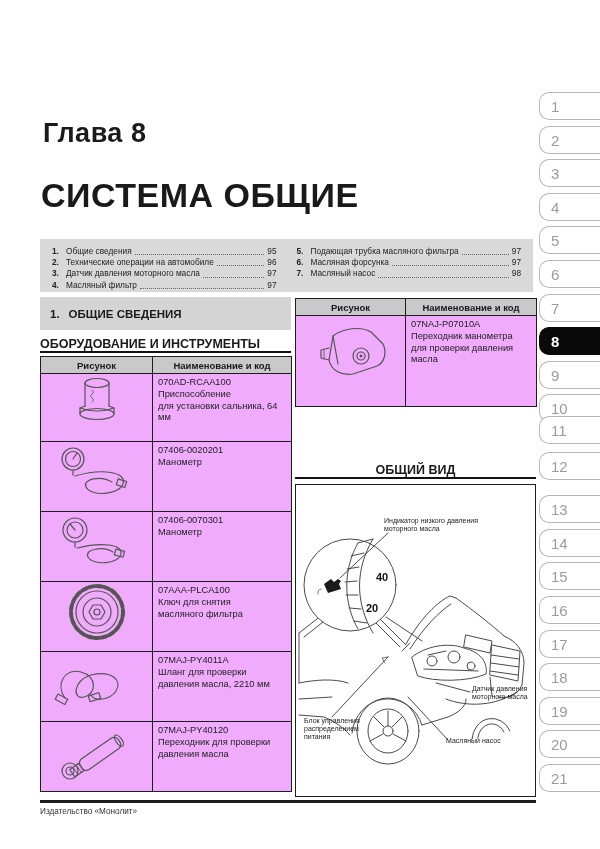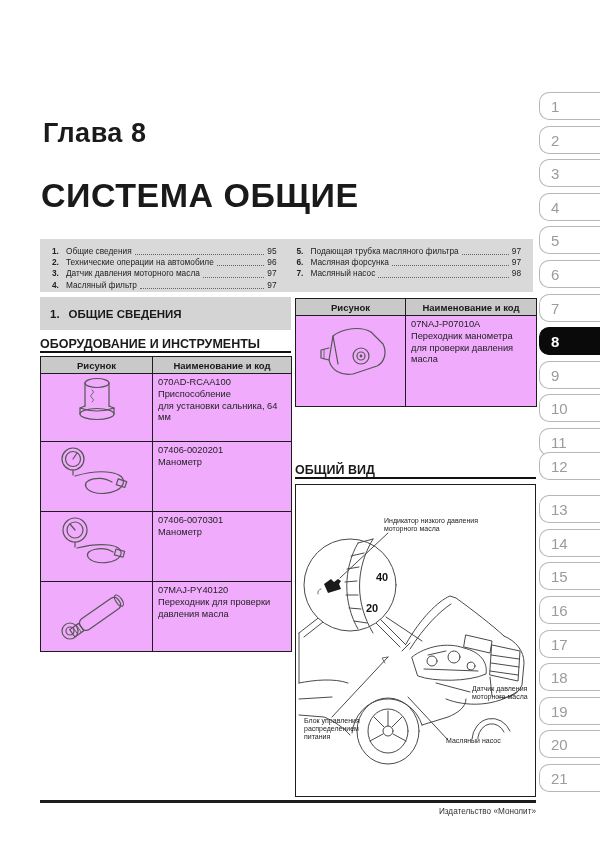--- a/index.html
+++ b/index.html
@@ -25,21 +25,21 @@
   .toc-page { flex:none; }
 
   
   .section-bar { left:40px; top:297px; width:251px; height:33px; background:#d4d4d4;
                  display:flex; align-items:center; padding-left:10px;
                  font-size:11.5px; font-weight:bold; }
   .section-bar .num { margin-right:9px; }
 
   .rule-head { font-size:12.5px; font-weight:bold; border-bottom:2.5px solid #111; padding-bottom:0; }
   .equip-head { left:40px; top:337px; width:251px; }
-  .view-head  { left:295px; top:463px; width:241px; }
+  .view-head  { left:295px; top:463px; width:241px;text-align:center; }
 
   
   table.tools { border-collapse:collapse; table-layout:fixed; background:#f0abfc; }
   table.tools, table.tools td, table.tools th { border:1.6px solid #1d1d1d; }
   table.tools th { background:#c9c9c9; font-size:9.5px; font-weight:bold; height:17px; text-align:center; }
   table.tools td { vertical-align:top; }
   td.fig { text-align:center; vertical-align:middle; }
   td.nm  { padding:3px 5px; font-size:9.3px; line-height:11.8px; color:#222; }
   .desc  { white-space:pre-line; }
   .left-table  { left:40px;  top:356px; width:251px; }
@@ -58,21 +58,21 @@
   .diagram-box svg { position:absolute; left:0; top:0; }
   .dlabel { position:absolute; font-size:7px; line-height:8.2px; color:#222; white-space:pre-line; z-index:2; }
   .lab-indicator { left:88px;  top:32px;  }
   .lab-sensor    { left:176px; top:200px; }
   .lab-power     { left:8px;   top:232px; }
   .lab-pump      { left:150px; top:252px; }
   .gauge-num { font:bold 11px "Liberation Sans",sans-serif; fill:#111; }
 
   
   .footer-rule { left:40px; top:800px; width:496px; height:3px; background:#1c1c1c; }
-  .footer-text { left:40px; top:807px; width:496px; text-align:right; font-size:8.2px; color:#333; }
+  .footer-text { left:40px; top:807px; width:496px; font-size:8.2px; color:#333; }
 
   
   .tab { position:absolute; left:539px; width:61px; height:28px;
          border:1.6px solid #b7b7b7; border-right:none; border-radius:10px 0 0 10px;
          background:#fff; color:#9b9b9b; font-size:15px;
          display:flex; align-items:center; padding-left:11px; }
   .tab.active { background:#0a0a0a; border-color:#0a0a0a; color:#fff; font-weight:bold; }
 </style>
 </head>
 <body>
@@ -186,20 +186,48 @@
           <circle cx="24" cy="18" r="12"></circle>
               <circle cx="24" cy="18" r="8"></circle>
           <line x1="24" y1="18" x2="19" y2="12"></line>
           <line x1="24" y1="30" x2="24" y2="35"></line>
           <path d="M26 36 C50 30 72 32 70 42 C68 52 42 54 37 45 C33 37 52 34 62 40"></path>
           <rect x="64" y="38" width="9" height="6" transform="rotate(15 68 41)"></rect>
         </svg></span></td>
       <td class="nm">
           <div class="code">07406-0070301</div>
           <div class="desc">Манометр</div>
+        </td>
+    </tr>
+    <tr>
+      <td class="fig"><span class="tool-svg">
+        <svg width="80" height="60" viewBox="0 0 80 60" class="line-art">
+          <circle cx="40" cy="30" r="26" stroke-width="4" stroke-dasharray="5 2.6"></circle>
+          <circle cx="40" cy="30" r="21"></circle>
+          <circle cx="40" cy="30" r="14"></circle>
+          <polygon points="48,30 44,37 36,37 32,30 36,23 44,23"></polygon>
+          <circle cx="40" cy="30" r="3"></circle>
+        </svg></span></td>
+      <td class="nm">
+          <div class="code">07AAA-PLCA100</div>
+          <div class="desc">Ключ для снятия
+масляного фильтра</div>
+        </td>
+    </tr>
+    <tr>
+      <td class="fig"><span class="tool-svg">
+        <svg width="92" height="58" viewBox="0 0 92 58" class="line-art">
+          <path d="M14 46 C4 32 14 16 30 20 C46 24 46 42 33 45 C21 48 22 28 40 23 C60 18 72 28 65 39 C59 48 44 50 40 43"></path>
+          <rect x="5" y="44" width="11" height="6" transform="rotate(28 10 47)"></rect>
+          <rect x="38" y="42" width="11" height="6" transform="rotate(-18 44 45)"></rect>
+        </svg></span></td>
+      <td class="nm">
+          <div class="code">07MAJ-PY4011A</div>
+          <div class="desc">Шланг для проверки
+давления масла, 2210 мм</div>
         </td>
     </tr>
     <tr>
       <td class="fig"><span class="tool-svg">
         <svg width="92" height="62" viewBox="0 0 92 62" class="line-art">
           <g transform="rotate(-35 48 32)">
             <rect x="26" y="26" width="46" height="13" rx="5"></rect>
             <ellipse cx="72" cy="32.5" rx="3" ry="6.5"></ellipse>
             <rect x="15" y="28" width="11" height="9"></rect>
             <line x1="19" y1="28" x2="19" y2="37" stroke-width=".8"></line>
@@ -322,21 +350,21 @@
 <div class="tab" style="top:92px">1</div>
 <div class="tab" style="top:126px">2</div>
 <div class="tab" style="top:159px">3</div>
 <div class="tab" style="top:193px">4</div>
 <div class="tab" style="top:226px">5</div>
 <div class="tab" style="top:260px">6</div>
 <div class="tab" style="top:294px">7</div>
 <div class="tab active" style="top:327px">8</div>
 <div class="tab" style="top:361px">9</div>
 <div class="tab" style="top:394px">10</div>
-<div class="tab" style="top:428px">11</div>
+<div class="tab" style="top:416px">11</div>
 <div class="tab" style="top:452px">12</div>
 <div class="tab" style="top:495px">13</div>
 <div class="tab" style="top:529px">14</div>
 <div class="tab" style="top:562px">15</div>
 <div class="tab" style="top:596px">16</div>
 <div class="tab" style="top:630px">17</div>
 <div class="tab" style="top:663px">18</div>
 <div class="tab" style="top:697px">19</div>
 <div class="tab" style="top:730px">20</div>
 <div class="tab" style="top:764px">21</div>

